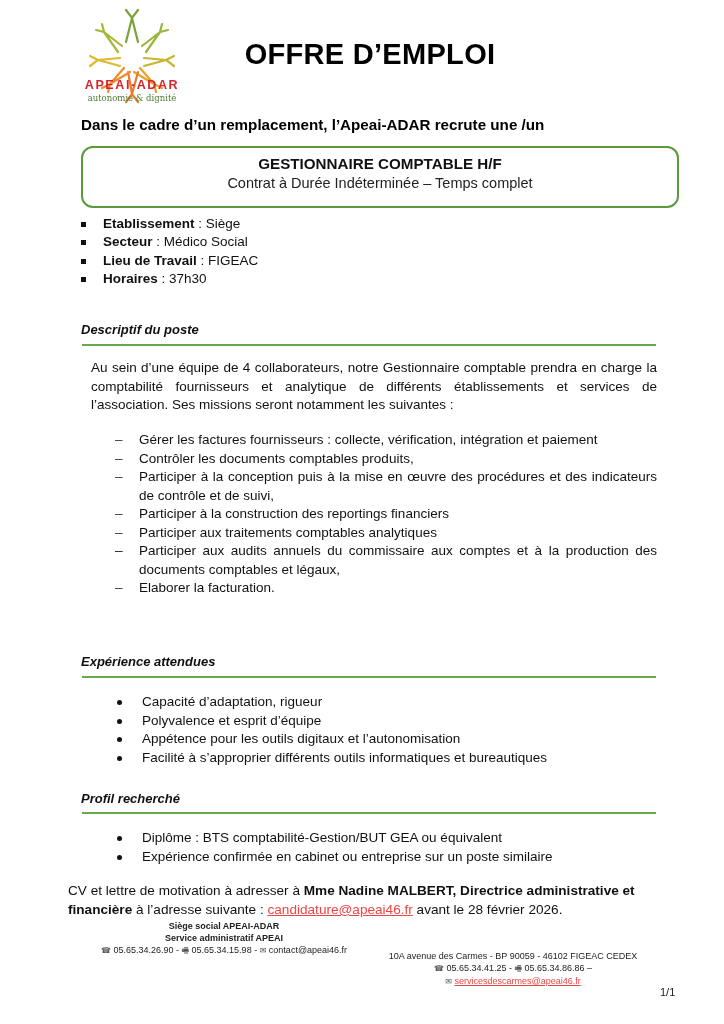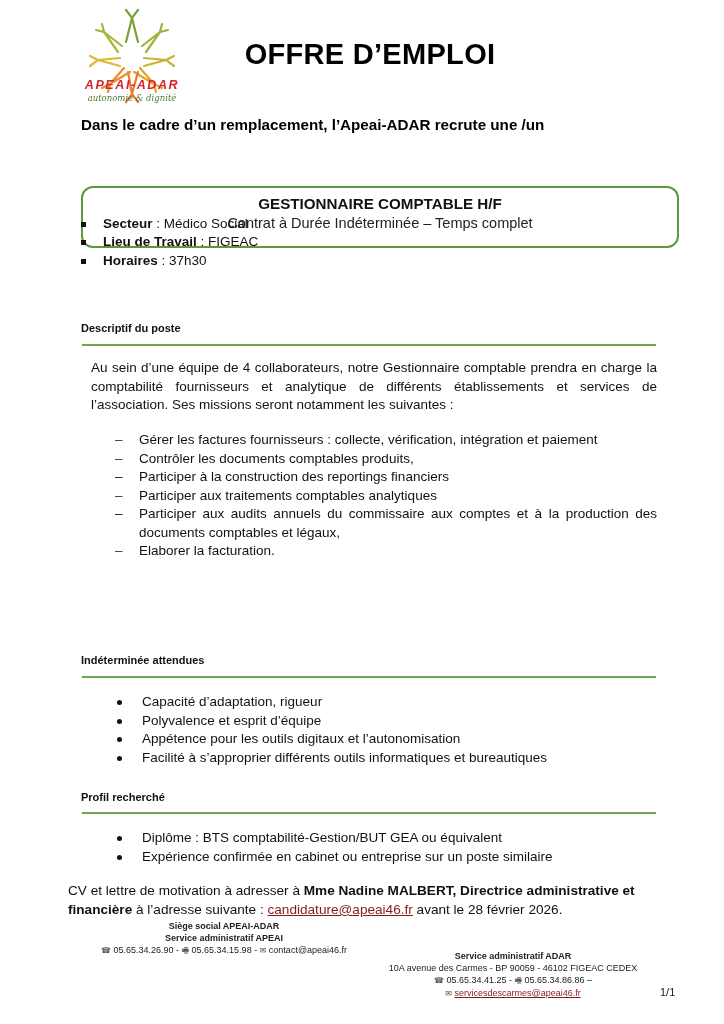--- a/index.html
+++ b/index.html
@@ -3,60 +3,60 @@
 <meta charset="utf-8">
 <style>
   html, body { margin: 0; padding: 0; background: #ffffff; }
   body { width: 724px; height: 1024px; position: relative; overflow: hidden;
          font-family: "Liberation Sans", sans-serif; color: #111; }
   .abs { position: absolute; }
 
   
   #logo { left: 82px; top: 8px; width: 100px; height: 100px; }
   #logo-name { left: 80px; top: 78px; width: 104px; text-align: center;
-               font-size: 12.5px; letter-spacing: 1.6px; color: #d3262d; font-weight: bold; font-style: italic; }
+               font-size: 12.5px; letter-spacing: 1.6px; color: #d3262d; font-weight: bold; }
   #logo-tagline { left: 80px; top: 93px; width: 104px; text-align: center;
-                  font-family: "DejaVu Serif", serif; font-style: italic; font-size: 8.5px; color: #4d7a33; }
+                  font-family: "DejaVu Serif", serif; font-size: 8.5px; color: #4d7a33; }
 
   #doc-title { left: 0; top: 38px; width: 724px; padding-left: 0; text-align: center;
                font-size: 29px; font-weight: bold; letter-spacing: 0.3px; color: #000; }
   #doc-title span { position: relative; left: 8px; }
 
   #intro { left: 81px; top: 116px; font-size: 15.2px; font-weight: bold; color: #000000; }
 
   #job-box { left: 81px; top: 146px; width: 594px; height: 58px;
-             border: 2.5px solid #5a9a3c; border-radius: 12px; text-align: center; margin-top: 40px; }
+             border: 2.5px solid #5a9a3c; border-radius: 12px; text-align: center; }
   #job-title { margin-top: 7px; font-size: 15.2px; font-weight: bold; color: #111; }
   #job-contract { margin-top: 3px; font-size: 14.5px; color: #222; }
 
   .info-list { left: 80px; top: 215px; margin: 0; padding: 0; list-style: none; font-size: 13.5px; }
   .info-list li { height: 18.4px; line-height: 18.4px; position: relative; padding-left: 23px; }
   .sq { position: absolute; left: 1px; top: 7px; width: 5px; height: 5px; background: #111; }
 
-  .section-h { left: 81px; font-size: 11px; font-weight: bold; color: #111; }
+  .section-h { left: 81px; font-size: 13px; font-weight: bold; color: #111; font-style: italic; }
   .section-rule { left: 82px; width: 574px; height: 2px; background: #6aa84f; }
 
   #desc-para { left: 91px; top: 359px; width: 566px; font-size: 13.5px; line-height: 18.5px;
                text-align: justify; color: #111; }
 
   .dash-list { left: 112px; top: 431px; width: 545px; margin: 0; padding: 0; list-style: none;
                font-size: 13.5px; line-height: 18.5px; }
   .dash-list li { position: relative; padding-left: 27px; text-align: justify; }
   .dash { position: absolute; left: 3px; top: 0; color: #333; }
 
   .dot-list { margin: 0; padding: 0; list-style: none; font-size: 13.5px; line-height: 18.5px; }
   .dot-list li { position: relative; padding-left: 27px; }
   .dot { position: absolute; left: 2px; top: 7px; width: 5px; height: 5px; border-radius: 50%; background: #111; }
 
   #skills-list { left: 115px; top: 693px; }
   #profile-list { left: 115px; top: 829px; }
 
   #cv-para { left: 68px; top: 881px; width: 600px; font-size: 13.6px; line-height: 19px; color: #111; }
   #cv-para b { color: #111; }
-  a.mail { color: #7f1d1d; text-decoration: underline; }
+  a.mail { color: #ef4444; text-decoration: underline; }
 
   .footer { font-size: 9px; line-height: 12px; text-align: center; color: #222; }
   .footer b { font-weight: bold; }
   #footer-left { left: 86px; top: 920px; width: 276px; }
   #footer-right { left: 383px; top: 950px; width: 260px; }
   .ficon { font-size: 8px; color: #555; }
 
   #page-num { left: 660px; top: 986px; font-size: 11px; color: #222; }
 </style>
 </head>
@@ -96,41 +96,42 @@
 <div id="doc-title" class="abs"><span>OFFRE D’EMPLOI</span></div>
 
 <div id="intro" class="abs">Dans le cadre d’un remplacement, l’Apeai-ADAR recrute une /un</div>
 
 <div id="job-box" class="abs">
   <div id="job-title">GESTIONNAIRE COMPTABLE H/F</div>
   <div id="job-contract">Contrat à Durée Indéterminée – Temps complet</div>
 </div>
 
 <ul class="abs info-list">
+  <li><span class="sq"></span><b>Etablissement</b><span> : Siège</span></li>
   <li><span class="sq"></span><b>Secteur</b><span> : Médico Social</span></li>
   <li><span class="sq"></span><b>Lieu de Travail</b><span> : FIGEAC</span></li>
   <li><span class="sq"></span><b>Horaires</b><span> : 37h30</span></li>
 </ul>
 
 <div class="abs section-h" style="top:322px;">Descriptif du poste</div>
 <div class="abs section-rule" style="top:344px;"></div>
 <div id="desc-para" class="abs">Au sein d’une équipe de 4 collaborateurs, notre Gestionnaire comptable prendra en charge la comptabilité fournisseurs et analytique de différents établissements et services de l’association. Ses missions seront notamment les suivantes :</div>
 
 <ul class="abs dash-list">
   <li><span class="dash">–</span><span>Gérer les factures fournisseurs : collecte, vérification, intégration et paiement</span></li>
   <li><span class="dash">–</span><span>Contrôler les documents comptables produits,</span></li>
-  <li><span class="dash">–</span></li>
+  <li><span class="dash">–</span><span>Participer à la conception puis à la mise en œuvre des procédures et des indicateurs de contrôle et de suivi,</span></li>
   <li><span class="dash">–</span><span>Participer à la construction des reportings financiers</span></li>
   <li><span class="dash">–</span><span>Participer aux traitements comptables analytiques</span></li>
   <li><span class="dash">–</span></li>
   <li><span class="dash">–</span><span>Participer aux audits annuels du commissaire aux comptes et à la production des documents comptables et légaux,</span></li>
   <li><span class="dash">–</span><span>Elaborer la facturation.</span></li>
 </ul>
 
-<div class="abs section-h" style="top:654px;">Indéterminée attendues</div>
+<div class="abs section-h" style="top:654px;">Expérience attendues</div>
 <div class="abs section-rule" style="top:676px;"></div>
 <ul id="skills-list" class="abs dot-list">
   <li><span class="dot"></span><span>Capacité d’adaptation, rigueur</span></li>
   <li><span class="dot"></span><span>Polyvalence et esprit d’équipe</span></li>
   <li><span class="dot"></span><span>Appétence pour les outils digitaux et l’autonomisation</span></li>
   <li><span class="dot"></span><span>Facilité à s’approprier différents outils informatiques et bureautiques</span></li>
 </ul>
 
 <div class="abs section-h" style="top:791px;">Profil recherché</div>
 <div class="abs section-rule" style="top:812px;"></div>
@@ -148,21 +149,20 @@
   <div><b>Service administratif APEAI</b></div>
   <div>
     <span class="ficon">☎</span>
     <span>05.65.34.26.90</span><span> - </span><span class="ficon">🖷</span>
     <span>05.65.34.15.98</span><span> - </span><span class="ficon">✉</span>
     <span>contact@apeai46.fr</span>
   </div>
 </div>
 
 <div id="footer-right" class="abs footer">
-  <div><b>Service administratif ADAR</b></div>
   <div>10A avenue des Carmes - BP 90059 - 46102 FIGEAC CEDEX</div>
   <div>
     <span class="ficon">☎</span>
     <span>05.65.34.41.25</span><span> - </span><span class="ficon">🖷</span>
     <span>05.65.34.86.86</span><span> –</span>
   </div>
   <div>
     <span class="ficon">✉</span>
     <a class="mail" href="#">servicesdescarmes@apeai46.fr</a>
   </div>

